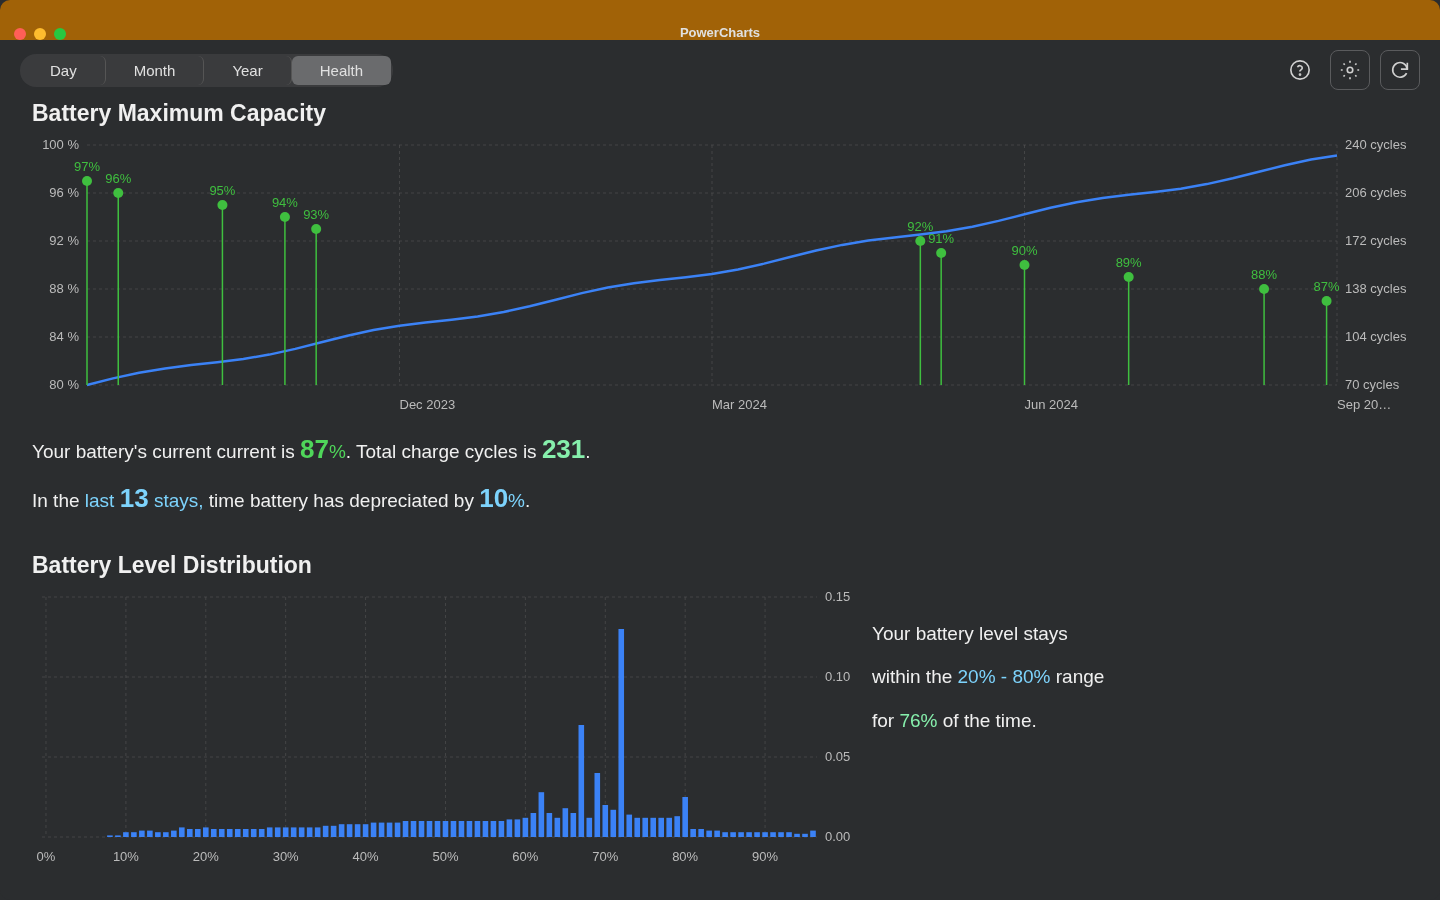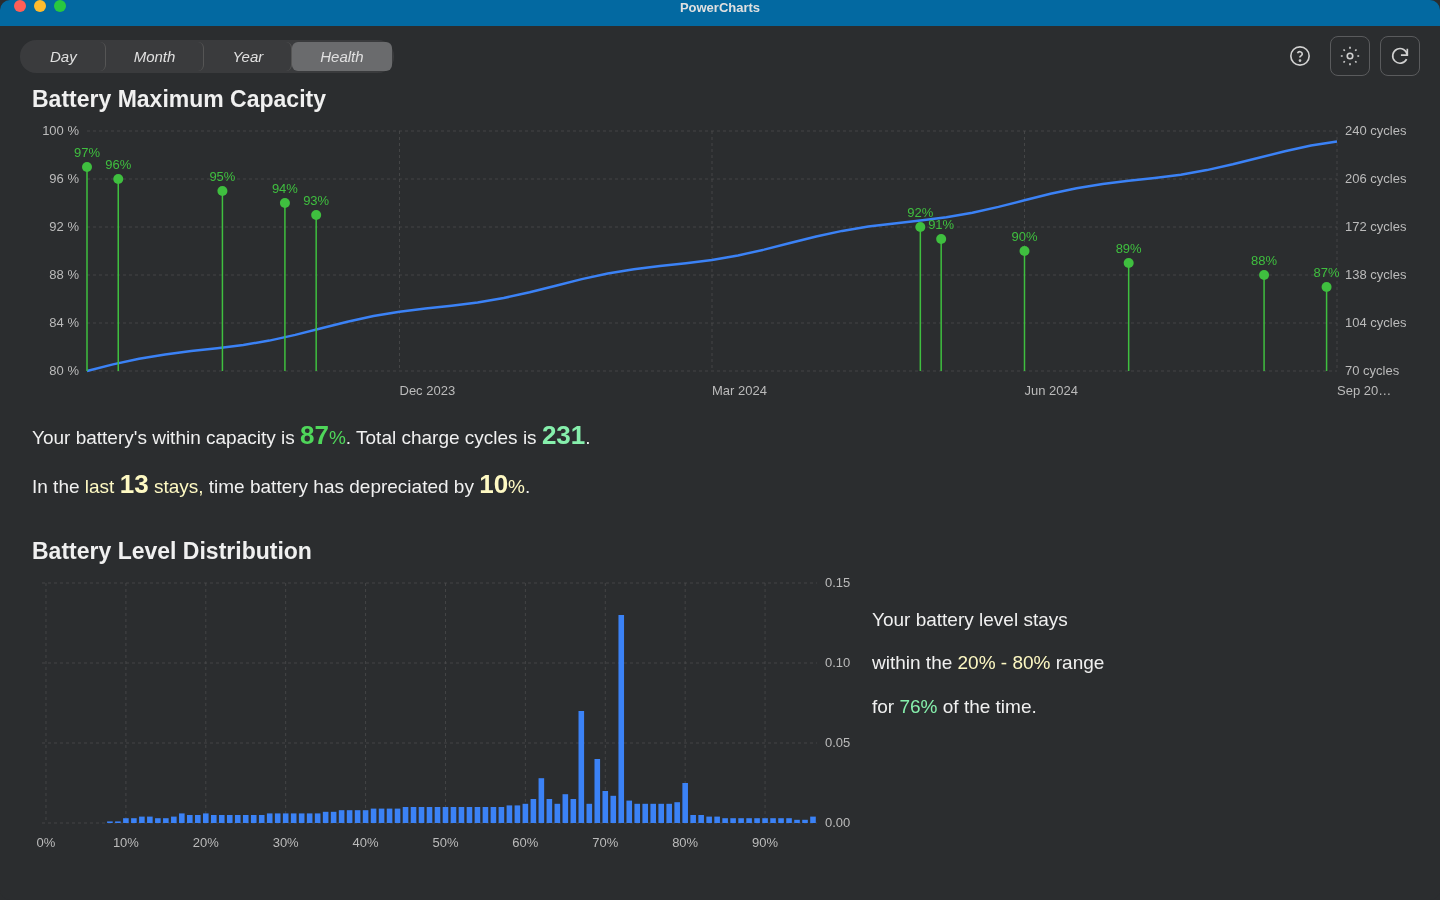--- a/index.html
+++ b/index.html
@@ -12,24 +12,24 @@
   overflow: hidden;
 }
 .window {
   width: 100%;
   height: 100%;
   background: #2b2d2f;
   border-radius: 10px;
   overflow: hidden;
 }
 .titlebar {
-  height: 26px;
-  background: #0369a1;
-  display: flex;
-  align-items: flex-start;
+  height: 40px;
+  background: #a16207;
+  display: flex;
+  align-items: flex-end;
   position: relative;
 }
 .traffic-lights {
   display: flex;
   gap: 8px;
   margin-left: 14px;
 }
 .traffic-light {
   width: 12px; height: 12px; border-radius: 50%;
 }
@@ -49,21 +49,20 @@
   display: flex;
   align-items: center;
   padding: 0 20px;
   justify-content: space-between;
 }
 .seg-control {
   display: flex;
   background: #3a3b3d;
   border-radius: 16px;
   padding: 2px;
-  font-style: italic;
 }
 .seg {
   padding: 6px 28px;
   font-size: 15px;
   color: #e0e0e0;
   border-radius: 6px;
   cursor: pointer;
   border-right: 1px solid #555;
 }
 .seg:last-child { border-right: none; }
@@ -101,21 +100,21 @@
 }
 .summary {
   font-size: 19px;
   color: #f0f0f0;
   line-height: 1.9;
   margin-top: 10px;
 }
 .summary .big { font-size: 26px; font-weight: 800; }
 .green { color: #4fd65a; }
 .blue { color: #86efac; }
-.yellow { color: #fef9c3; }
+.yellow { color: #7dd3fc; }
 .chart2-row {
   display: flex;
   margin-top: 28px;
 }
 .chart2-area {
   position: relative;
   width: 840px;
   height: 280px;
 }
 .dist-summary {
@@ -232,21 +231,21 @@
           <circle cx="1232.0833333333335" cy="154" r="5" fill="#3fbf3f"></circle>
           <text x="1232.0833333333335" y="144" text-anchor="middle" fill="#3fbf3f" font-size="13">88%</text>
           <line x1="1294.5833333333333" x2="1294.5833333333333" y1="250" y2="166" stroke="#3fbf3f" stroke-width="1.5"></line>
           <circle cx="1294.5833333333333" cy="166" r="5" fill="#3fbf3f"></circle>
           <text x="1294.5833333333333" y="156" text-anchor="middle" fill="#3fbf3f" font-size="13">87%</text>
         </svg>
     </div>
 
     <div class="summary">
       <div>
-        <span>Your battery's within capacity is </span><span class="green big">87</span><span class="green">%</span><span>. Total charge cycles is </span><span class="blue big">231</span><span>.</span>
+        <span>Your battery's current current is </span><span class="green big">87</span><span class="green">%</span><span>. Total charge cycles is </span><span class="blue big">231</span><span>.</span>
       </div>
       <div>
         <span>In the </span><span class="yellow">last </span><span class="yellow big">13</span><span class="yellow"> stays,</span><span> time battery has depreciated by </span><span class="yellow big">10</span><span class="yellow">%</span><span>.</span>
       </div>
     </div>
 
     <div class="chart2-row">
       <div>
         <h2 class="section-title">Battery Level Distribution</h2>
         <div class="chart2-area">

